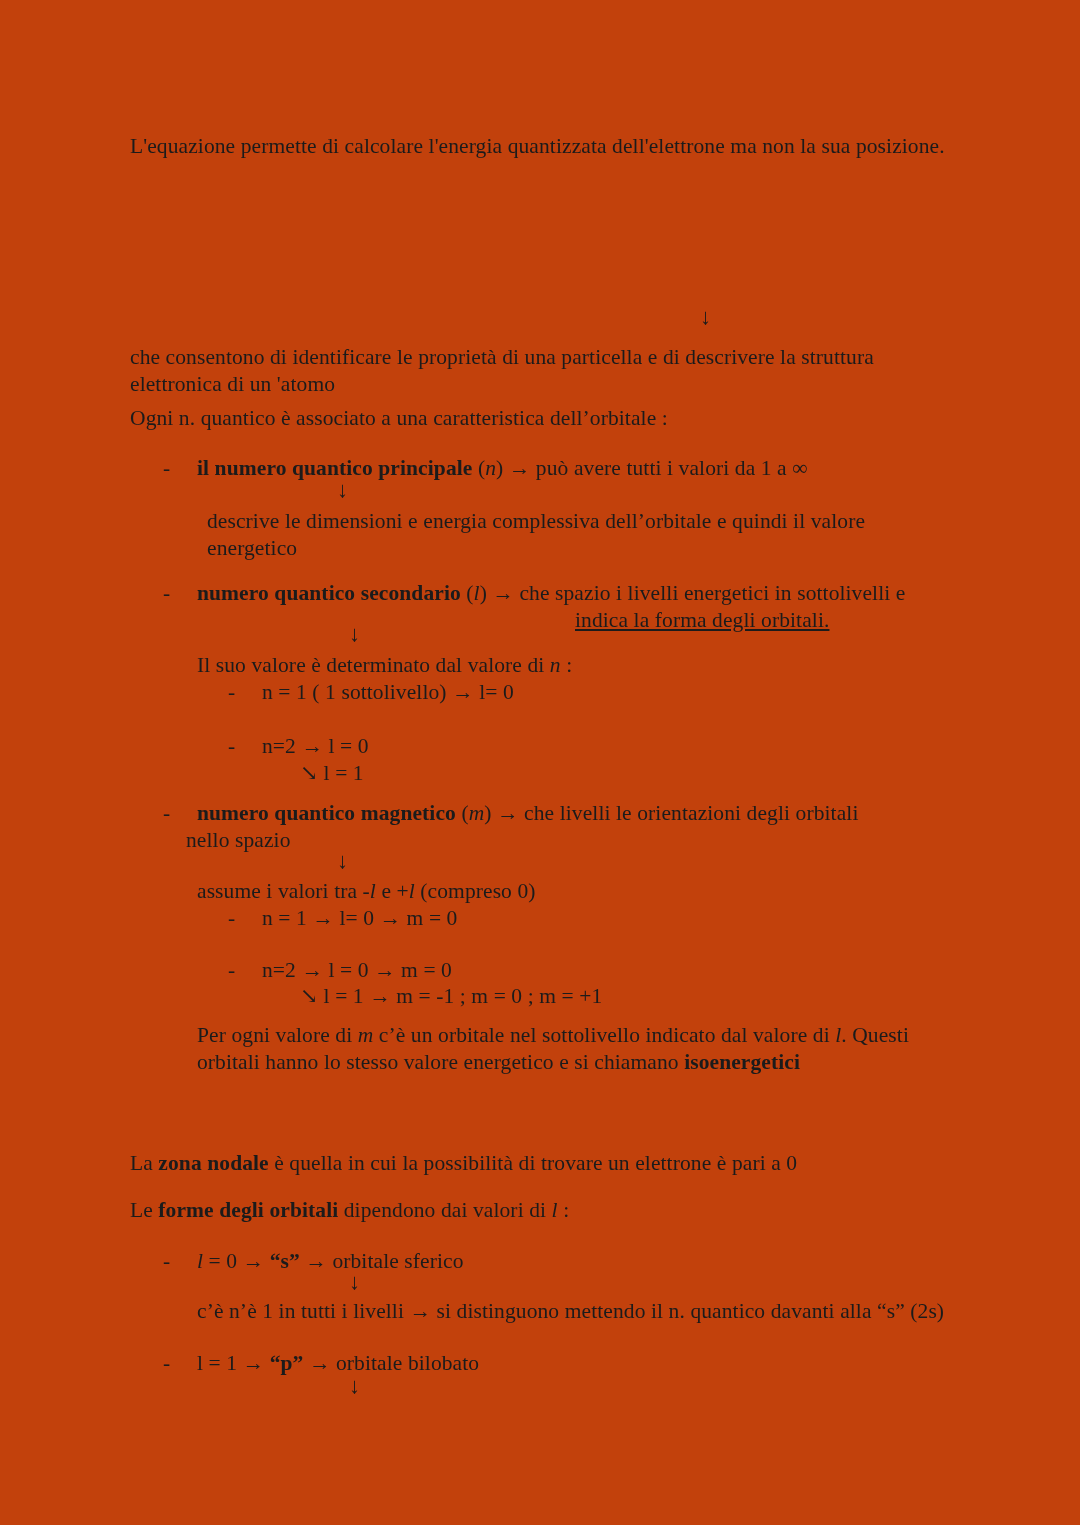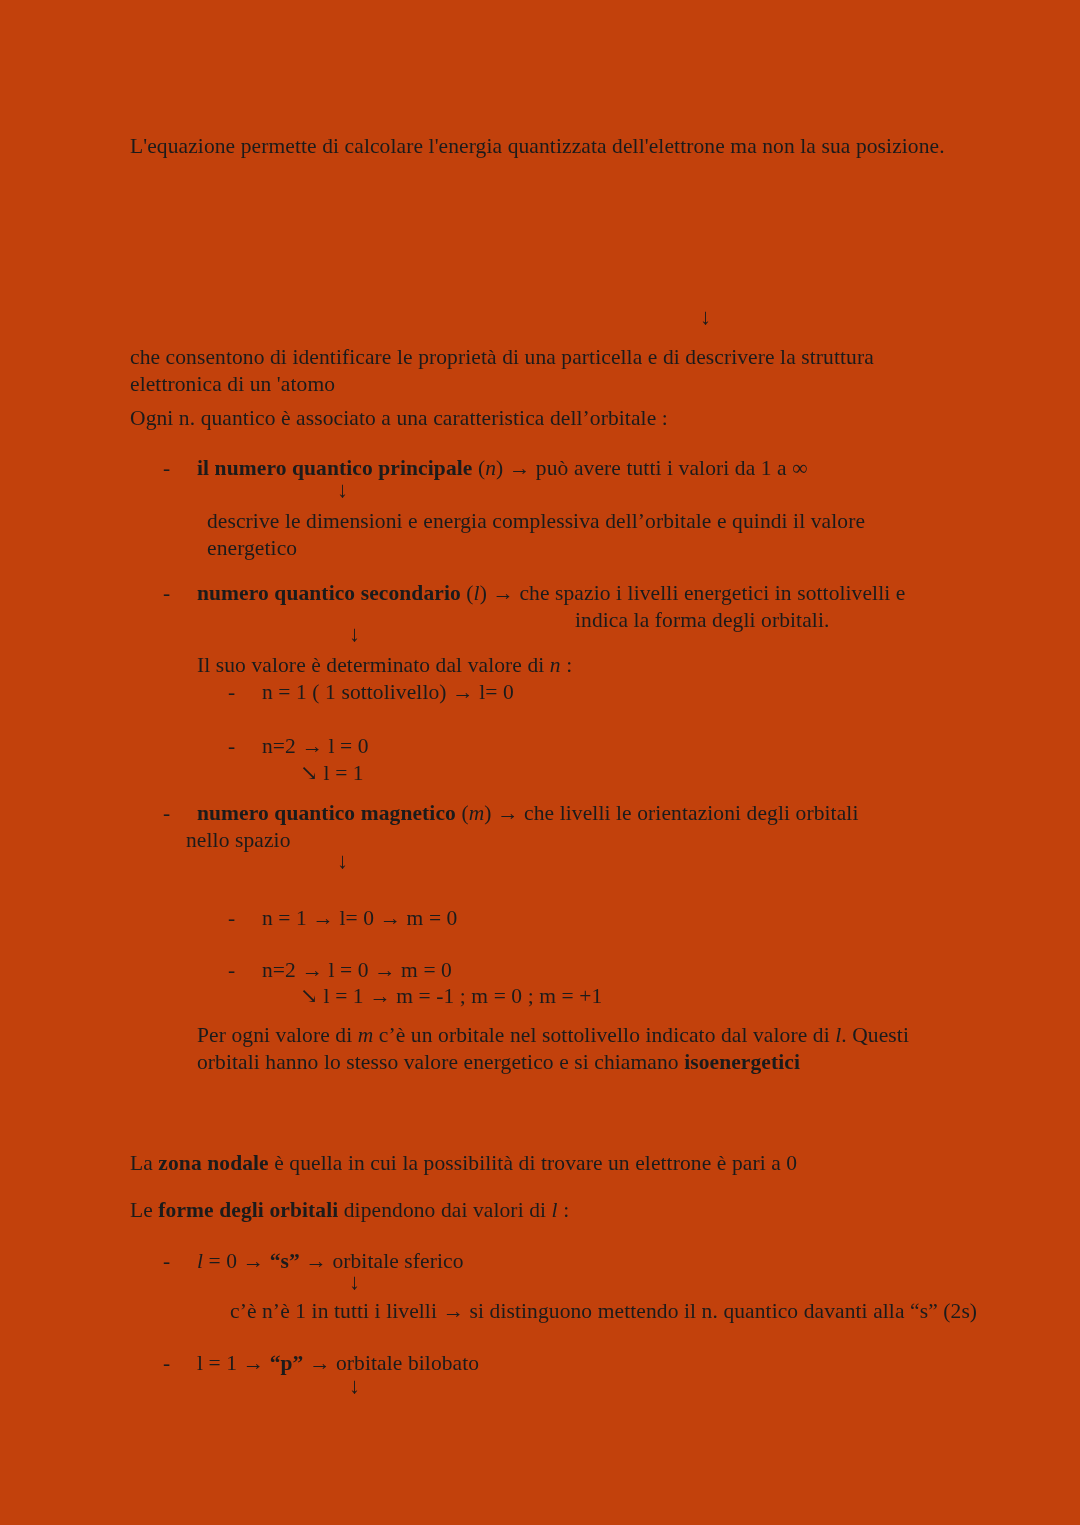--- a/index.html
+++ b/index.html
@@ -42,21 +42,21 @@
 
   <div class="arr" style="top:479px;left:337px;">↓</div>
 
   <div class="blk" style="top:508px;left:207px;width:730px;"><span>descrive le dimensioni e energia complessiva dell’orbitale e quindi il valore energetico</span></div>
 
   <div class="blk bullet nw" style="top:580px;left:163px;">
     <span class="dash">-</span>
     <span><span class="b">numero quantico secondario </span><span>(</span><span class="i">l</span><span>) → che spazio i livelli energetici in sottolivelli e</span></span>
   </div>
 
-  <div class="blk nw" style="top:607px;left:575px;"><span>indica la forma degli orbitali.</span></div>
+  <div class="blk nw" style="top:607px;left:575px;text-decoration:underline;"><span>indica la forma degli orbitali.</span></div>
 
   <div class="arr" style="top:623px;left:349px;">↓</div>
 
   <div class="blk nw" style="top:652px;left:197px;"><span>Il suo valore è determinato dal valore di </span><span class="i">n</span><span> :</span></div>
 
   <div class="blk bullet nw" style="top:679px;left:228px;">
     <span class="dash">-</span>
     <span><span>n = 1 ( 1 sottolivello) → l= 0</span></span>
   </div>
 
@@ -69,20 +69,21 @@
 
   <div class="blk bullet nw" style="top:800px;left:163px;">
     <span class="dash">-</span>
     <span><span class="b">numero quantico magnetico </span><span>(</span><span class="i">m</span><span>) → che livelli le orientazioni degli orbitali</span></span>
   </div>
 
   <div class="blk nw" style="top:827px;left:186px;"><span>nello spazio</span></div>
 
   <div class="arr" style="top:850px;left:337px;">↓</div>
 
+  <div class="blk nw" style="top:878px;left:197px;"><span>assume i valori tra -</span><span class="i">l</span><span>  e +</span><span class="i">l</span><span> (compreso 0)</span></div>
 
   <div class="blk bullet nw" style="top:905px;left:228px;">
     <span class="dash">-</span>
     <span><span>n = 1  →  l= 0  →  m = 0</span></span>
   </div>
 
   <div class="blk bullet nw" style="top:957px;left:228px;">
     <span class="dash">-</span>
     <span><span>n=2  →  l = 0  →  m = 0</span></span>
   </div>
@@ -95,21 +96,21 @@
 
   <div class="blk nw" style="top:1197px;left:130px;"><span>Le </span><span class="b">forme degli orbitali</span><span> dipendono dai valori di </span><span class="i">l</span><span> :</span></div>
 
   <div class="blk bullet nw" style="top:1248px;left:163px;">
     <span class="dash">-</span>
     <span><span class="i">l</span><span> = 0  →  </span><span class="b">“s”</span><span> → orbitale sferico</span></span>
   </div>
 
   <div class="arr" style="top:1271px;left:349px;">↓</div>
 
-  <div class="blk nw" style="top:1298px;left:197px;margin-left:33px;"><span>c’è n’è 1 in tutti i livelli → si distinguono mettendo il n. quantico davanti alla “s” (2s)</span></div>
+  <div class="blk nw" style="top:1298px;left:197px;"><span>c’è n’è 1 in tutti i livelli → si distinguono mettendo il n. quantico davanti alla “s” (2s)</span></div>
 
   <div class="blk bullet nw" style="top:1350px;left:163px;">
     <span class="dash">-</span>
     <span><span>l = 1  → </span><span class="b">“p”</span><span>  → orbitale bilobato</span></span>
   </div>
 
   <div class="arr" style="top:1375px;left:349px;">↓</div>
 
 </div>
 

